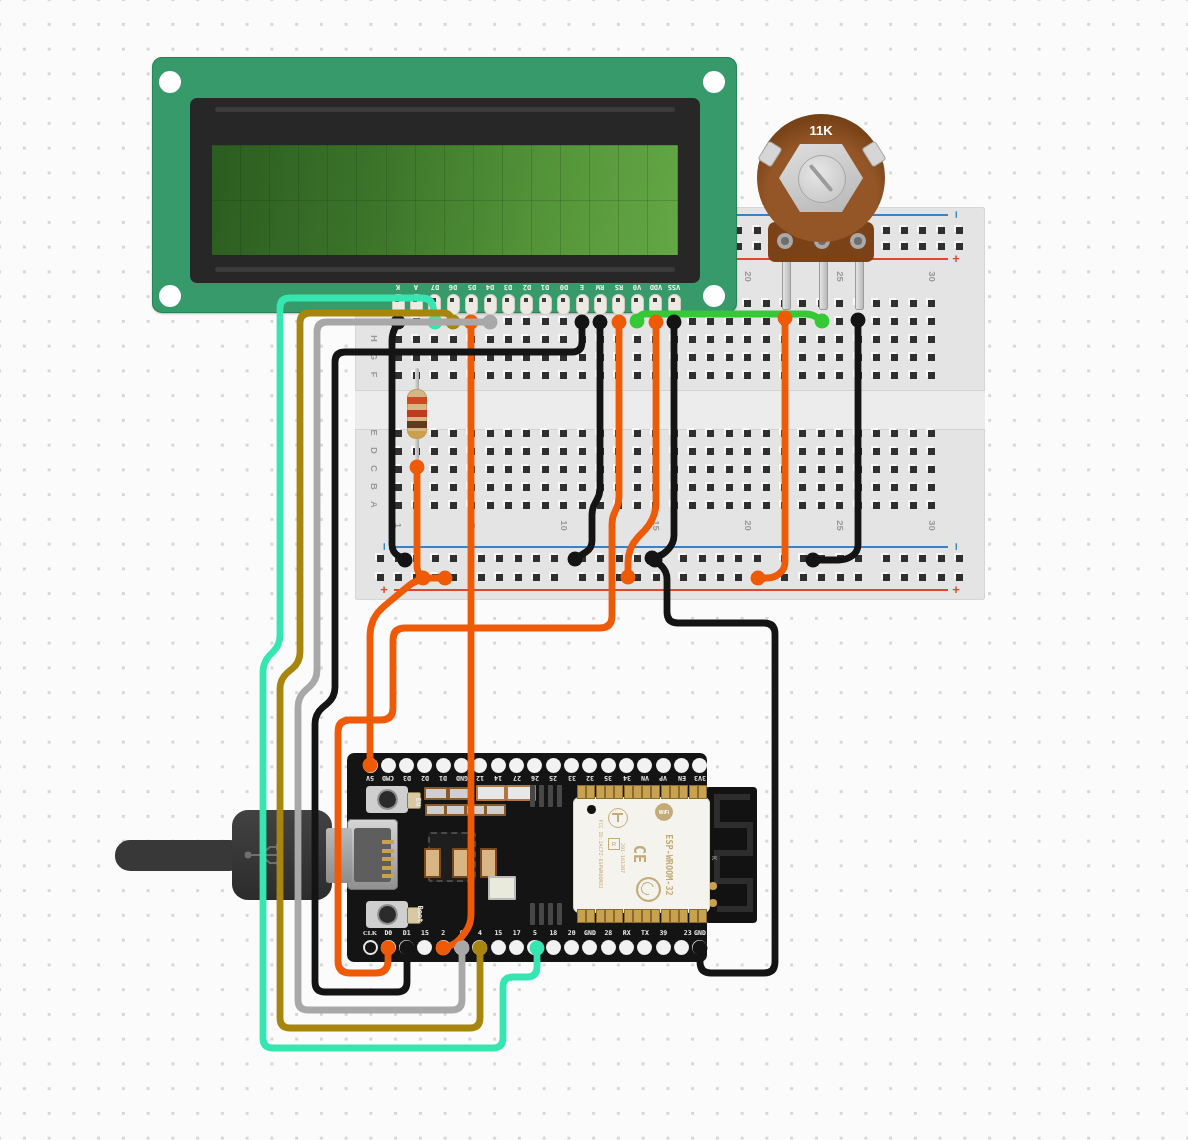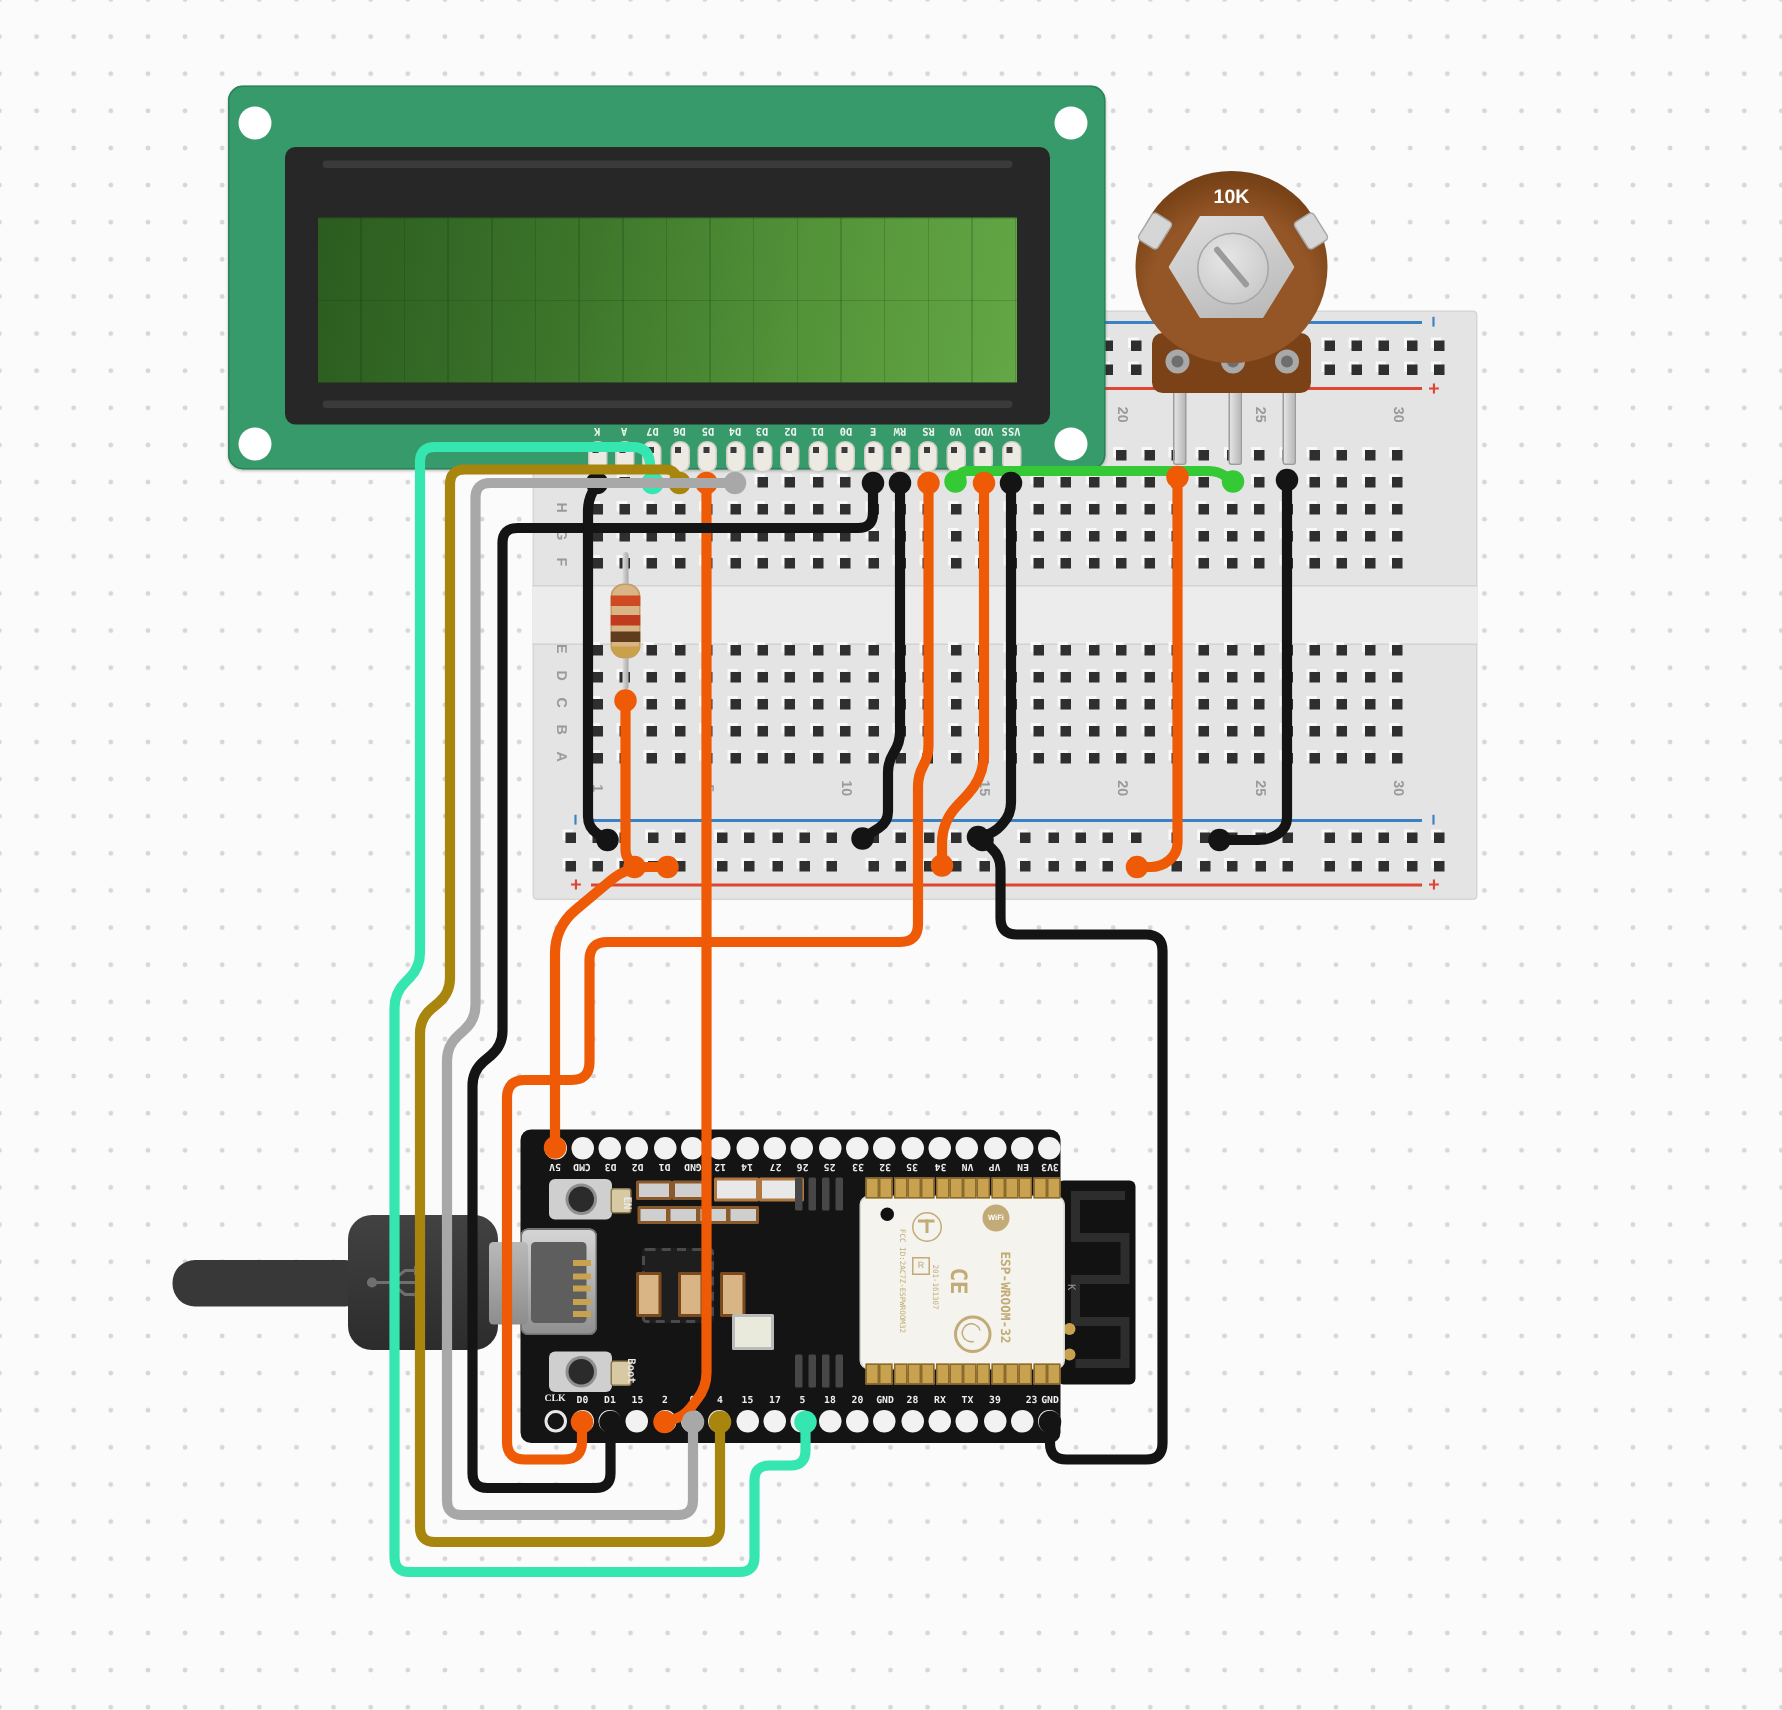--- a/index.html
+++ b/index.html
@@ -567,21 +567,21 @@
       </div>
     <div class="abs pot-pin" style="left:850px;top:233px;">
         <i></i>
       </div>
     <div class="abs pot-body"></div>
     <div class="abs pot-tab" style="left:762px;top:143px;transform:rotate(32deg);"></div>
     <div class="abs pot-tab" style="left:866px;top:143px;transform:rotate(-32deg);"></div>
     <div class="abs pot-hex"></div>
     <div class="abs pot-knob"></div>
     <div class="abs pot-slot"></div>
-    <div class="abs pot-label">10K</div>
+    <div class="abs pot-label">11K</div>
   </div>
 
   <div>
     <div class="abs res-lead" style="left:415px;top:368px;height:24px;"></div>
     <div class="abs res-lead" style="left:415px;top:437px;height:23px;"></div>
     <div class="abs res-body" id="res-body">
         <div class="res-band" style="top: 8px; height: 7px; background: rgb(207, 74, 34);"></div>
         <div class="res-band" style="top: 21px; height: 7px; background: rgb(192, 58, 32);"></div>
         <div class="res-band" style="top: 32px; height: 7px; background: rgb(95, 60, 30);"></div>
         <div class="res-band" style="top: 42px; height: 7px; background: rgb(202, 160, 74);"></div>

